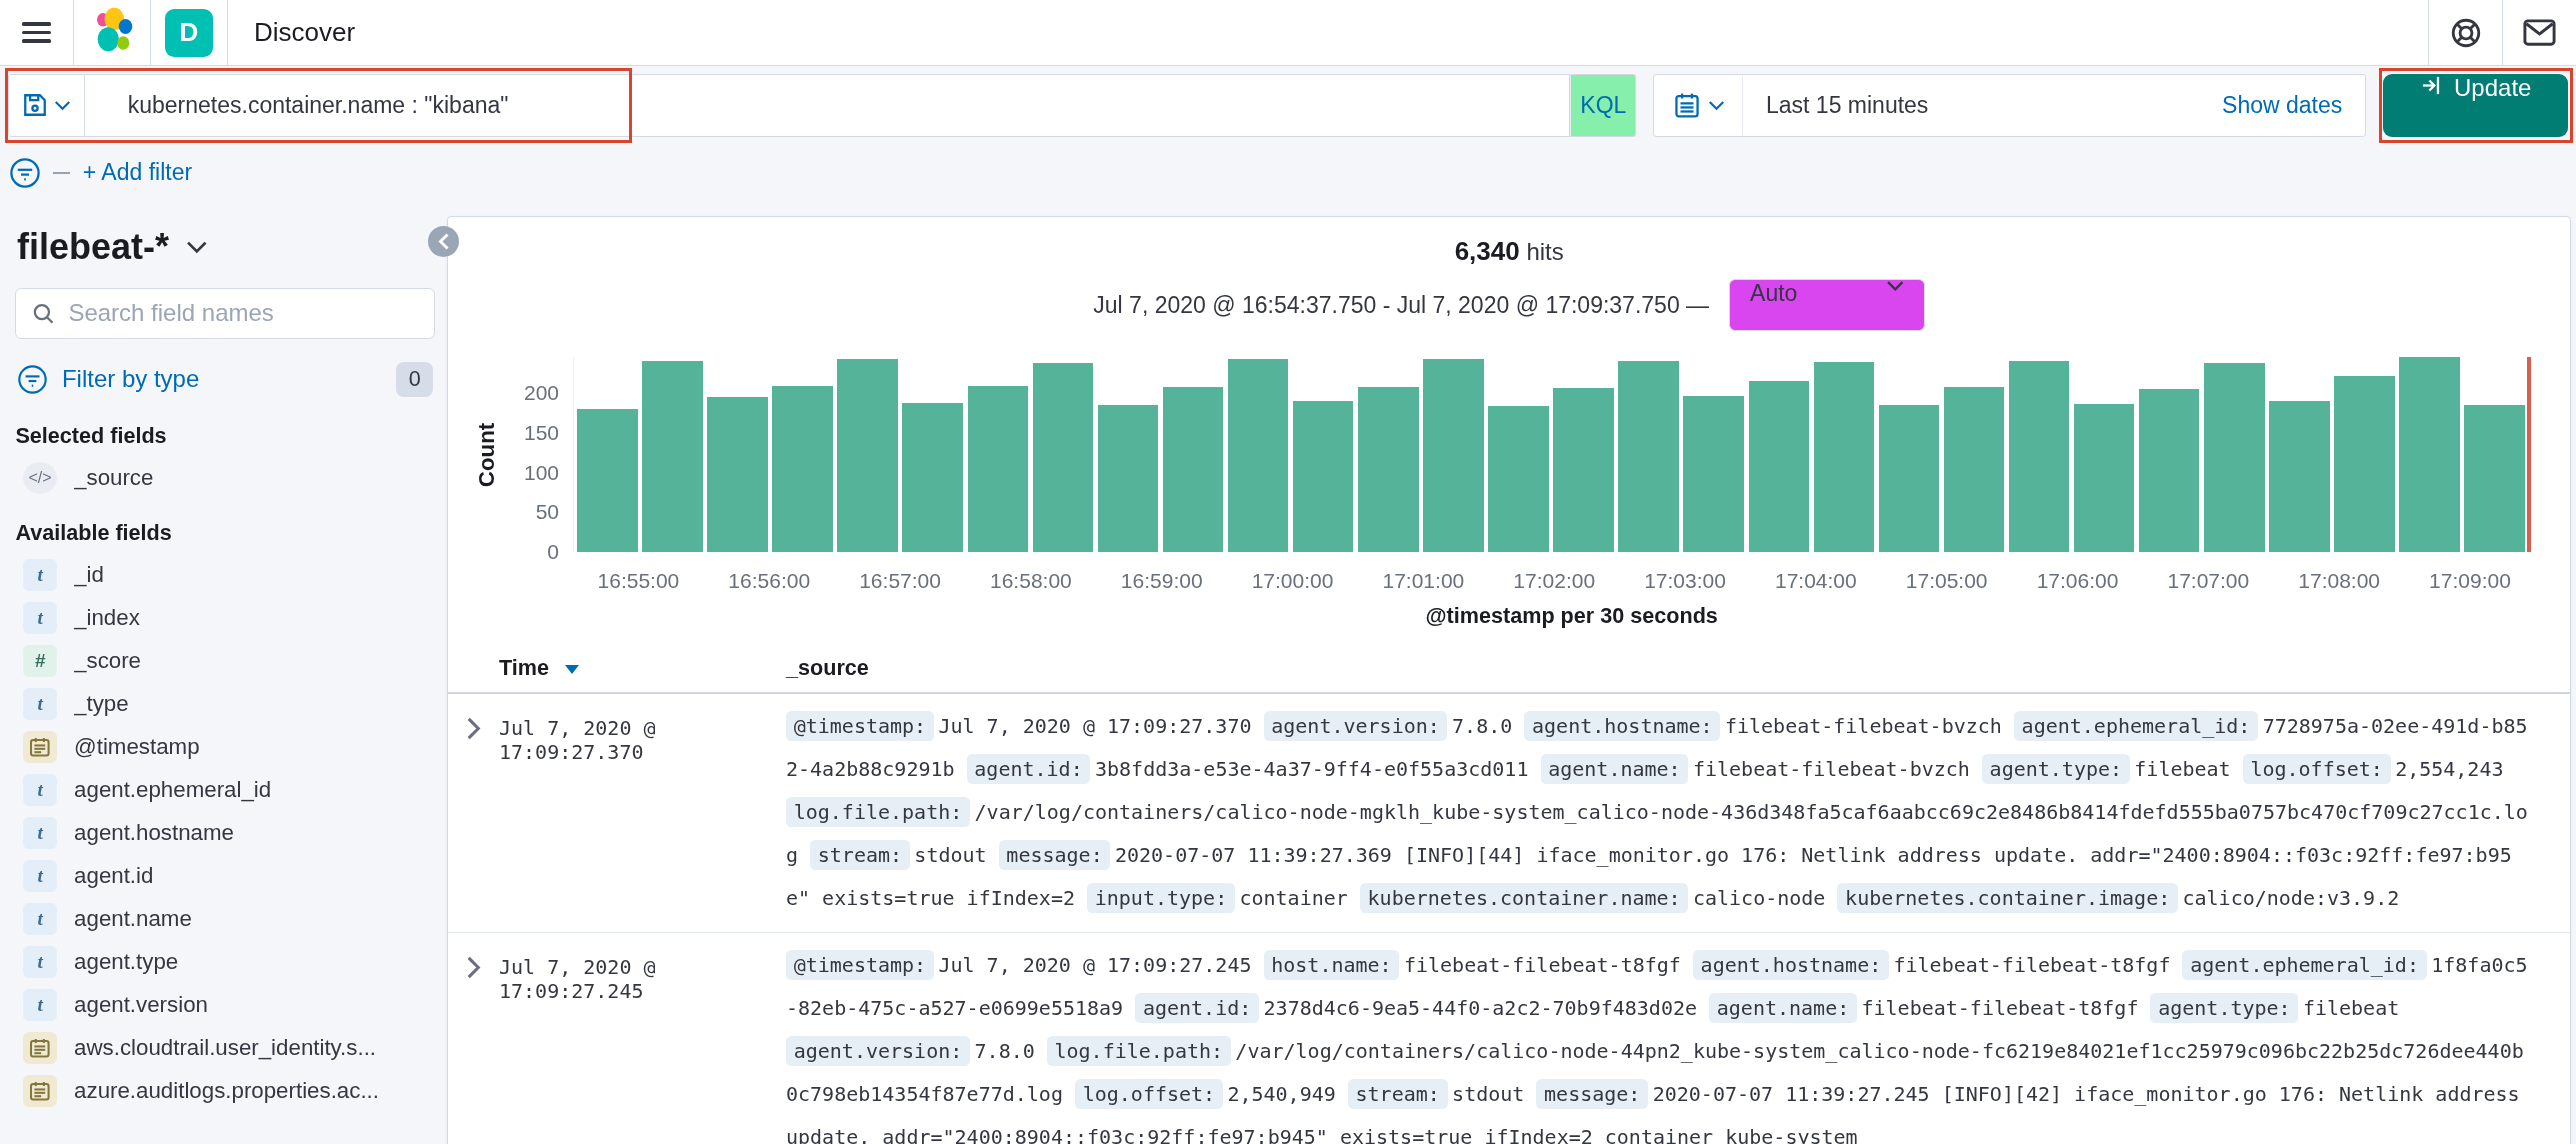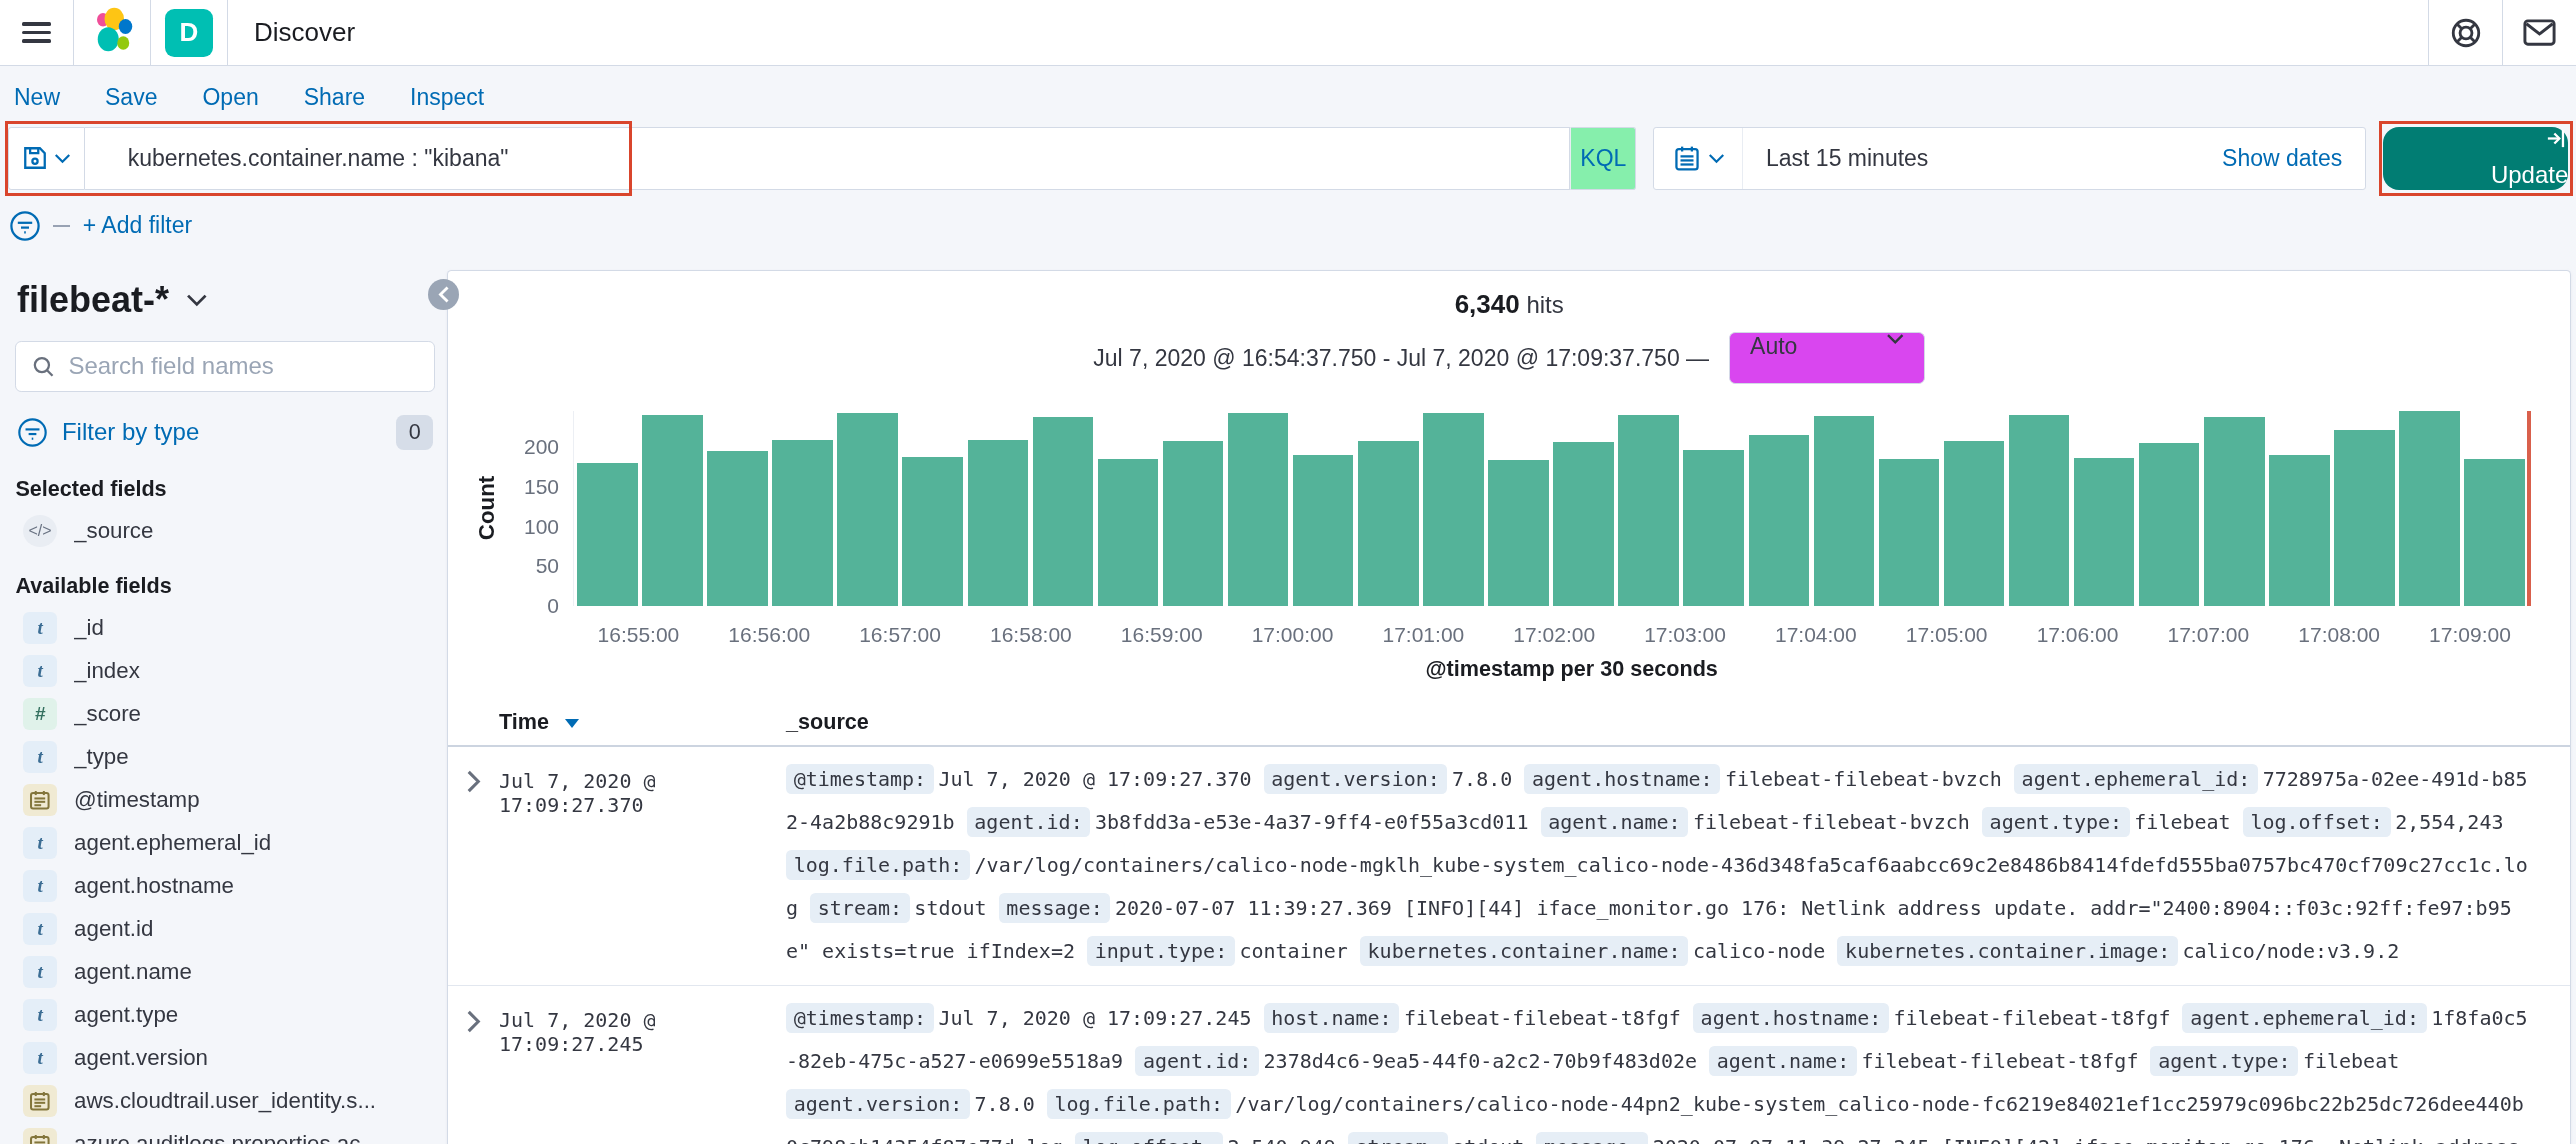--- a/index.html
+++ b/index.html
@@ -38,22 +38,22 @@
              display:flex; align-items:center; justify-content:center;
              color:#006bb4; font-size:23px; font-weight:500; border-radius:0 3.1px 3.1px 0; }
   .date-picker { width:713px; background:#fff; border:0.8px solid #d3dae6; border-radius:3.1px;
                  margin-left:17px; display:flex; align-items:center; }
   .cal-btn { display:flex; align-items:center; gap:7.7px; padding:0 17px 0 20px;
              border-right:0.8px solid #e9edf3; height:100%; }
   .time-range-txt { font-size:23px; padding-left:23px; color:#343741; }
   .show-dates { margin-left:auto; padding-right:23px; color:#006bb4; font-size:23px; cursor:pointer; }
   .update-wrap { position:relative; margin-left:17px; }
   .update-btn { height:63px; width:185px; background:#017d73; color:#fff; border:none;
-                border-radius:16px; font-size:24px; font-weight:500; display:flex;
-                align-items:flex-end; justify-content:center; gap:10.8px; cursor:pointer;flex-direction:column; }
+                border-radius:9px; font-size:24px; font-weight:500; display:flex;
+                align-items:flex-start; justify-content:center; gap:10.8px; cursor:pointer; }
   .anno { position:absolute; border:3.9px solid #d9452c; pointer-events:none; z-index:5; }
   .anno-query { left:-2.3px; top:-6.2px; width:627px; height:75px; }
   .anno-update { left:-4.6px; top:-6.2px; right:-4.6px; bottom:-6.2px; }
 
   .filter-row { display:flex; align-items:center; gap:12.3px; padding:20px 9.2px 0 9.2px; }
   .filter-dash { width:17px; height:2.3px; background:#98a2b3; }
   .add-filter { color:#006bb4; font-size:23px; cursor:pointer; }
 
   
   .content { display:flex; background:#f4f6fa; height:1078px; position:relative; }
@@ -172,27 +172,20 @@
   </div>
   <div class="hdr-cell hdr-icon-btn">
     <svg width="35" height="31" viewBox="0 0 24 20" fill="none" stroke="#343741" stroke-width="2">
       <rect x="2" y="2" width="20" height="16" rx="2"></rect>
       <polyline points="3,4 12,11 21,4"></polyline>
     </svg>
   </div>
 </div>
 
 <div class="strip">
-  <div class="nav-row" id="nav-row">
-      <span class="nav-link">New</span>
-      <span class="nav-link">Save</span>
-      <span class="nav-link">Open</span>
-      <span class="nav-link">Share</span>
-      <span class="nav-link">Inspect</span>
-    </div>
 
   <div class="query-row">
     <div class="anno anno-query"></div>
     <div class="save-btn">
       <svg width="26" height="26" viewBox="0 0 16 16" fill="none" stroke="#006bb4" stroke-width="1.4">
         <path d="M2 2 h9 l3 3 v9 h-12 z"></path>
           <circle cx="8" cy="10" r="1.6"></circle>
           <path d="M5 2 v3 h5 v-3"></path>
       </svg>
       <svg width="17" height="10.8" viewBox="0 0 12 8" fill="none" stroke="#006bb4" stroke-width="1.6">

